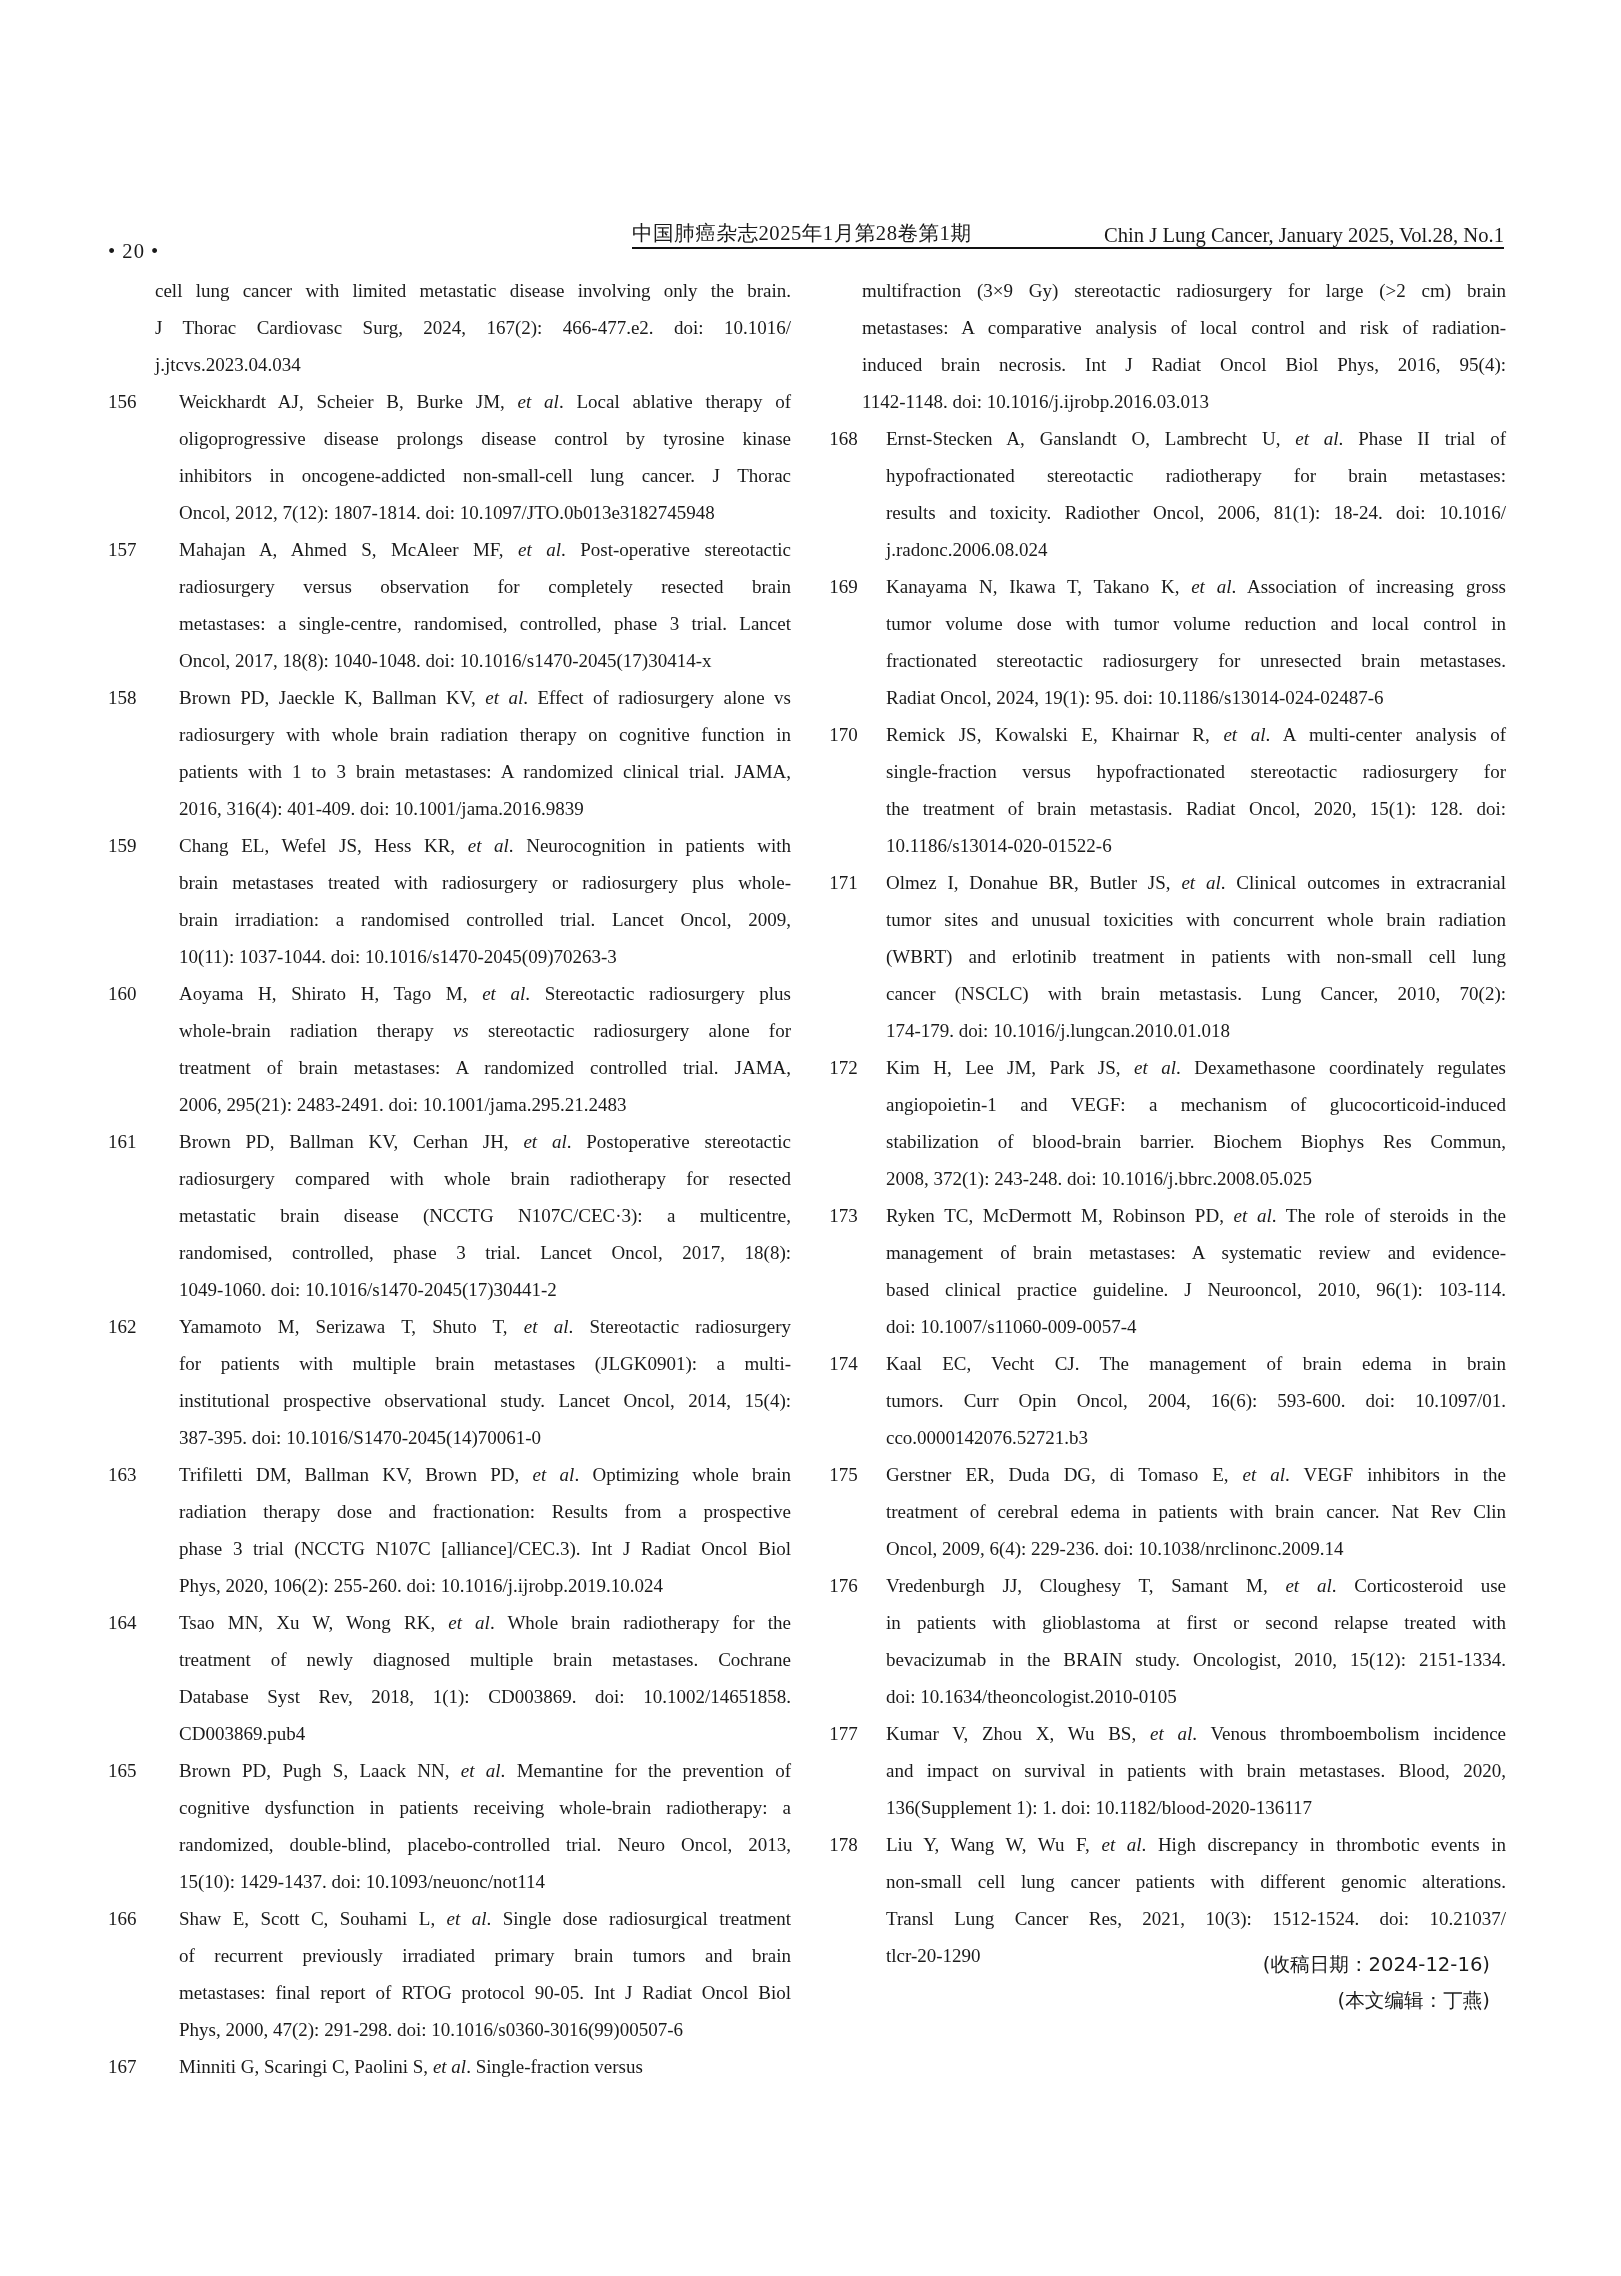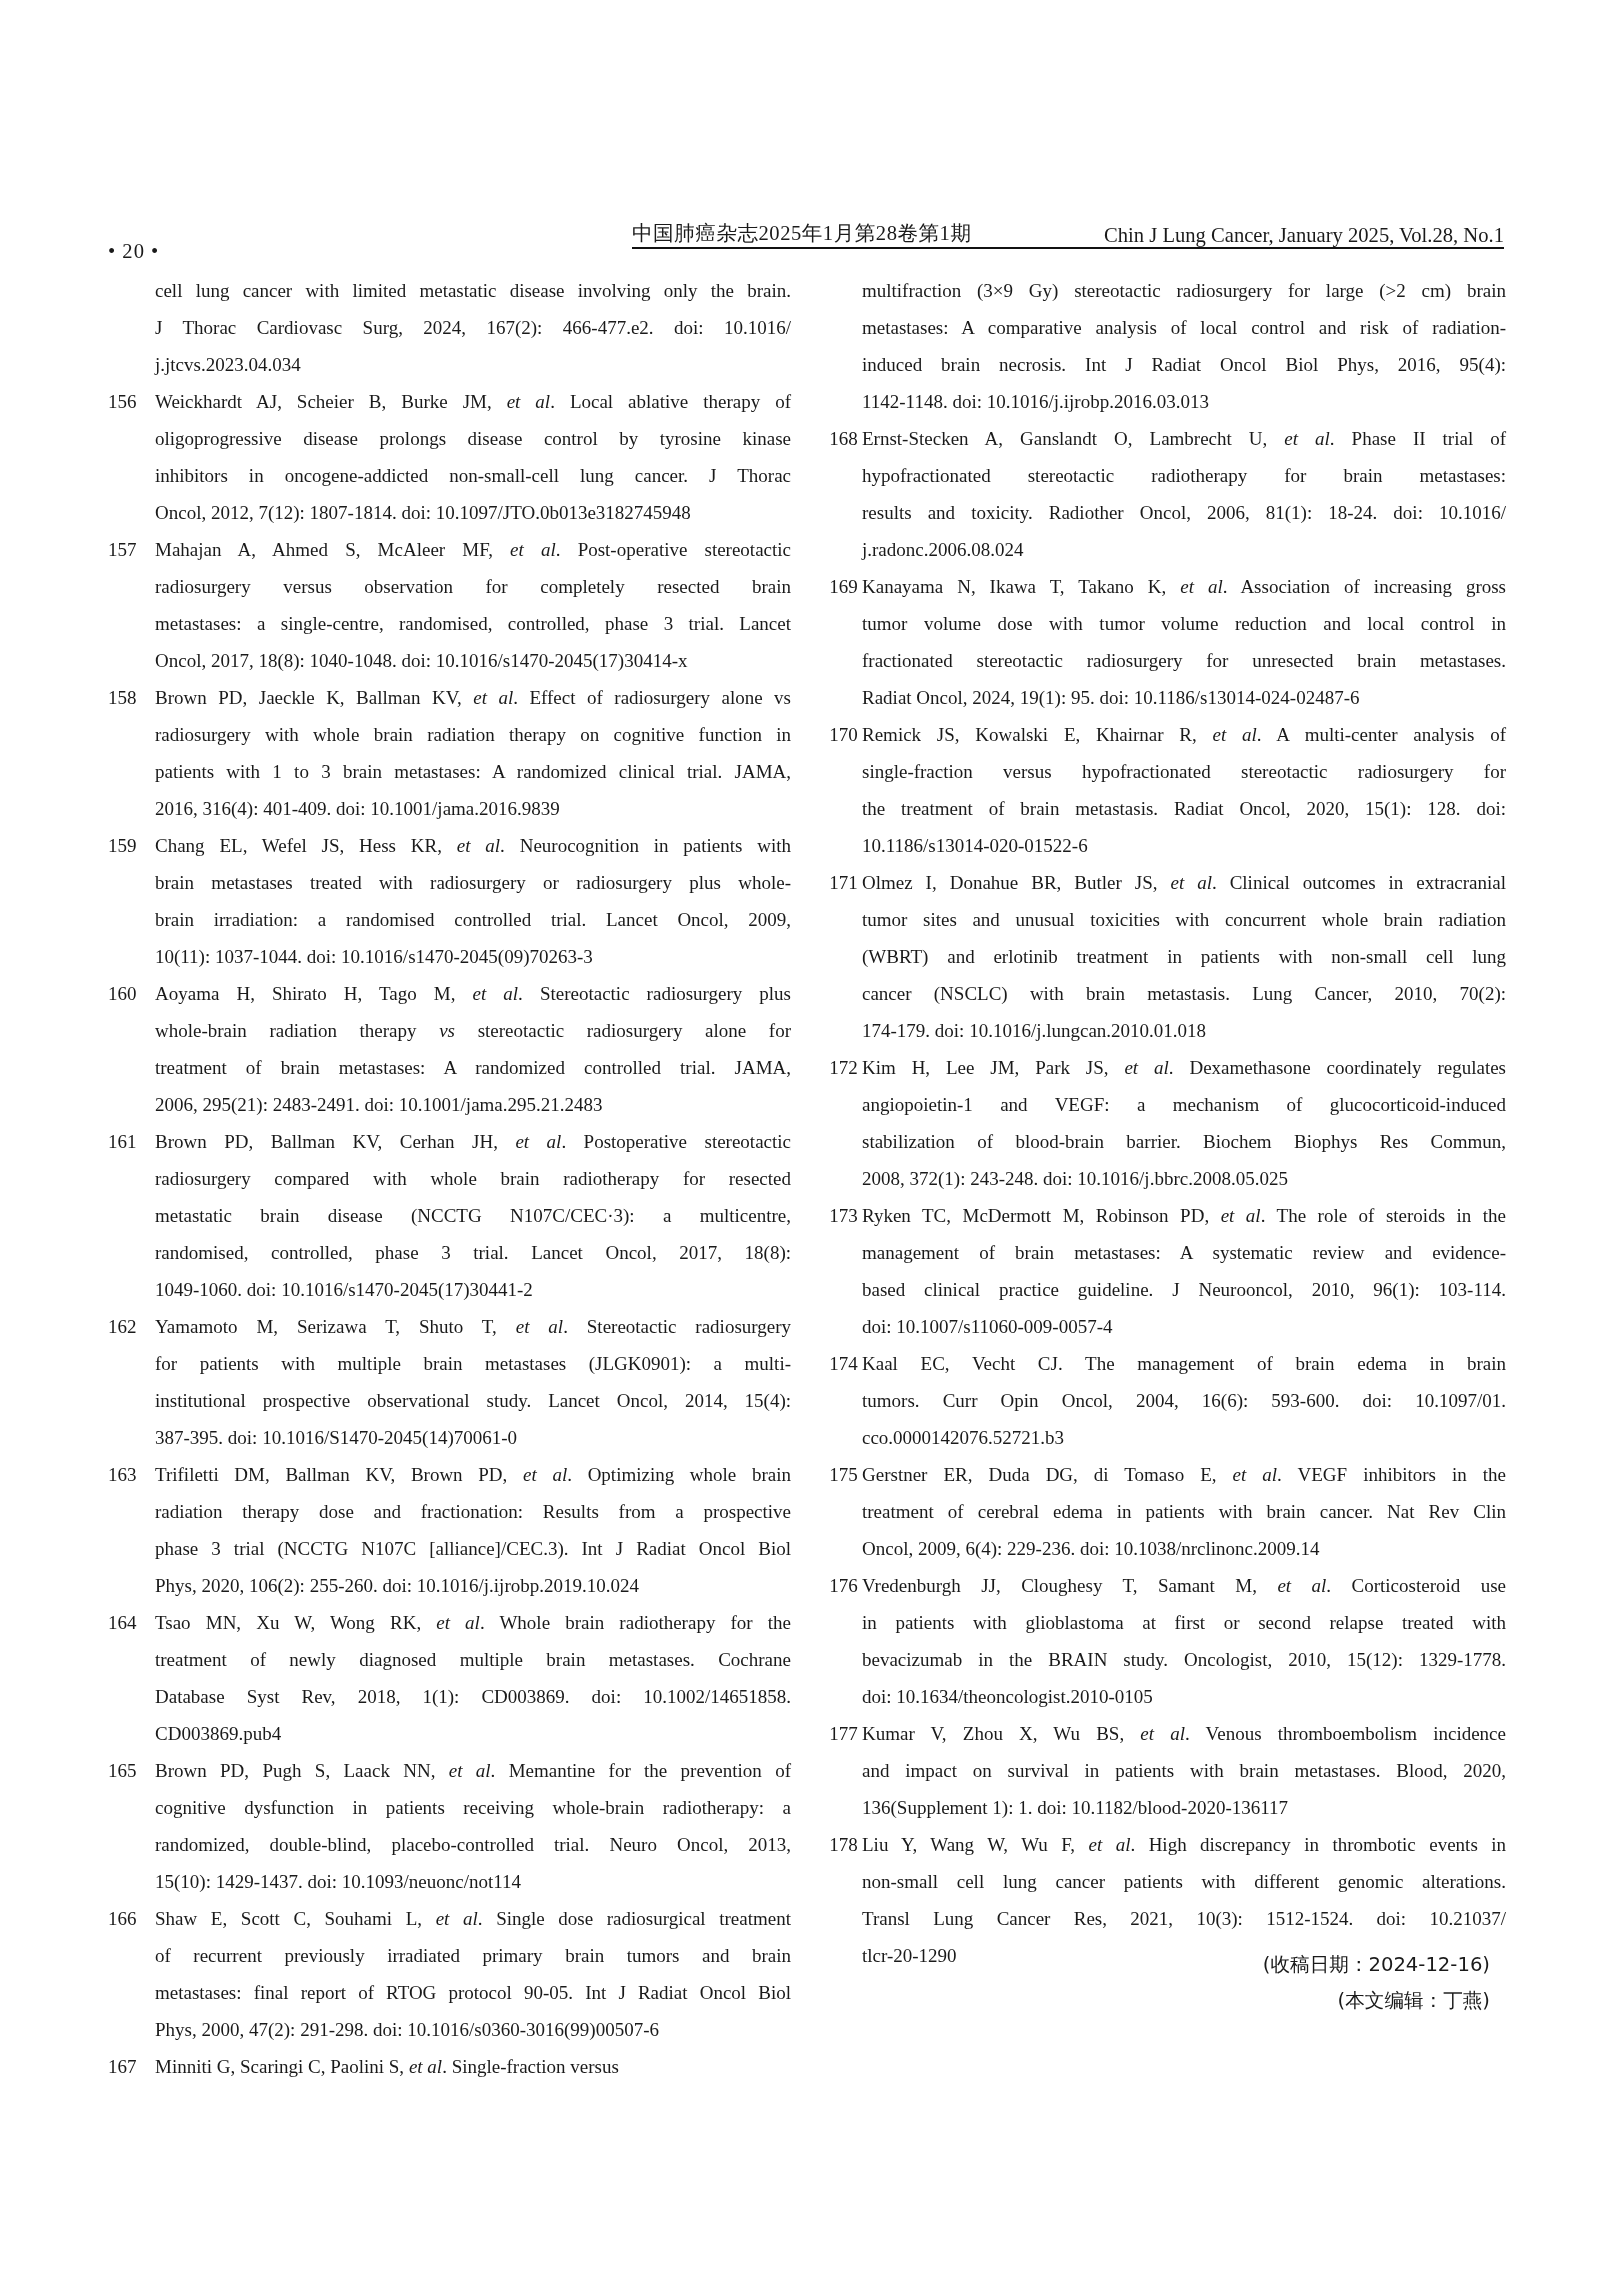--- a/index.html
+++ b/index.html
@@ -6,21 +6,21 @@
   body { width: 1621px; height: 2277px; position: relative; overflow: hidden; color: #1a1a1a;
          font-family: "Liberation Serif", "DejaVu Serif", serif; }
   .page-number { position: absolute; left: 108px; top: 220px; font-size: 20.6px; letter-spacing: 1px; margin-top: 20px; }
   .header { position: absolute; left: 632px; top: 218px; width: 872px; height: 29px;
             border-bottom: 2px solid #111; display: flex; justify-content: space-between; align-items: flex-end;
             font-size: 20.6px; white-space: nowrap; }
   .header .cn { letter-spacing: 0.5px; }
   .col { position: absolute; top: 272px; font-size: 19px; line-height: 37px; }
   .col.left { left: 108px; width: 683px; }
   .col.right { left: 825px; width: 681px; }
-  .ref { display: flex; }
+  .ref { display: flex; gap: 24px; }
   .ref .num { width: 47px; flex: 0 0 47px; }
   .col.right .ref .num { width: 37px; flex: 0 0 37px; text-align: center; }
   .ref .body { flex: 1; text-align: justify; text-align-last: left; }
   .cont { padding-left: 47px; text-align: justify; text-align-last: left; }
   .col.right .cont { padding-left: 37px; }
   .line { display: block; white-space: nowrap; text-align: justify; text-align-last: justify; }
   .line.last { text-align-last: left; }
   i { font-style: italic; }
   .footer-notes { position: absolute; right: 131px; top: 1947px; text-align: right; font-size: 19.6px; line-height: 36px;
                   font-family: "DejaVu Sans", sans-serif; }
@@ -223,21 +223,21 @@
         <span class="line"><span>Gerstner ER, Duda DG, di Tomaso E,</span> <i>et al</i>. <span>VEGF inhibitors in the</span></span>
         <span class="line">treatment of cerebral edema in patients with brain cancer. Nat Rev Clin</span>
         <span class="line last">Oncol, 2009, 6(4): 229-236. doi: 10.1038/nrclinonc.2009.14</span>
       </div>
     </div>
     <div class="ref">
       <span class="num">176</span>
       <div class="body">
         <span class="line"><span>Vredenburgh JJ, Cloughesy T, Samant M,</span> <i>et al</i>. <span>Corticosteroid use</span></span>
         <span class="line">in patients with glioblastoma at first or second relapse treated with</span>
-        <span class="line">bevacizumab in the BRAIN study. Oncologist, 2010, 15(12): 1329-1778.</span>
+        <span class="line">bevacizumab in the BRAIN study. Oncologist, 2010, 15(12): 2151-1334.</span>
         <span class="line last">doi: 10.1634/theoncologist.2010-0105</span>
       </div>
     </div>
     <div class="ref">
       <span class="num">177</span>
       <div class="body">
         <span class="line"><span>Kumar V, Zhou X, Wu BS,</span> <i>et al</i>. <span>Venous thromboembolism incidence</span></span>
         <span class="line">and impact on survival in patients with brain metastases. Blood, 2020,</span>
         <span class="line last">136(Supplement 1): 1. doi: 10.1182/blood-2020-136117</span>
       </div>

